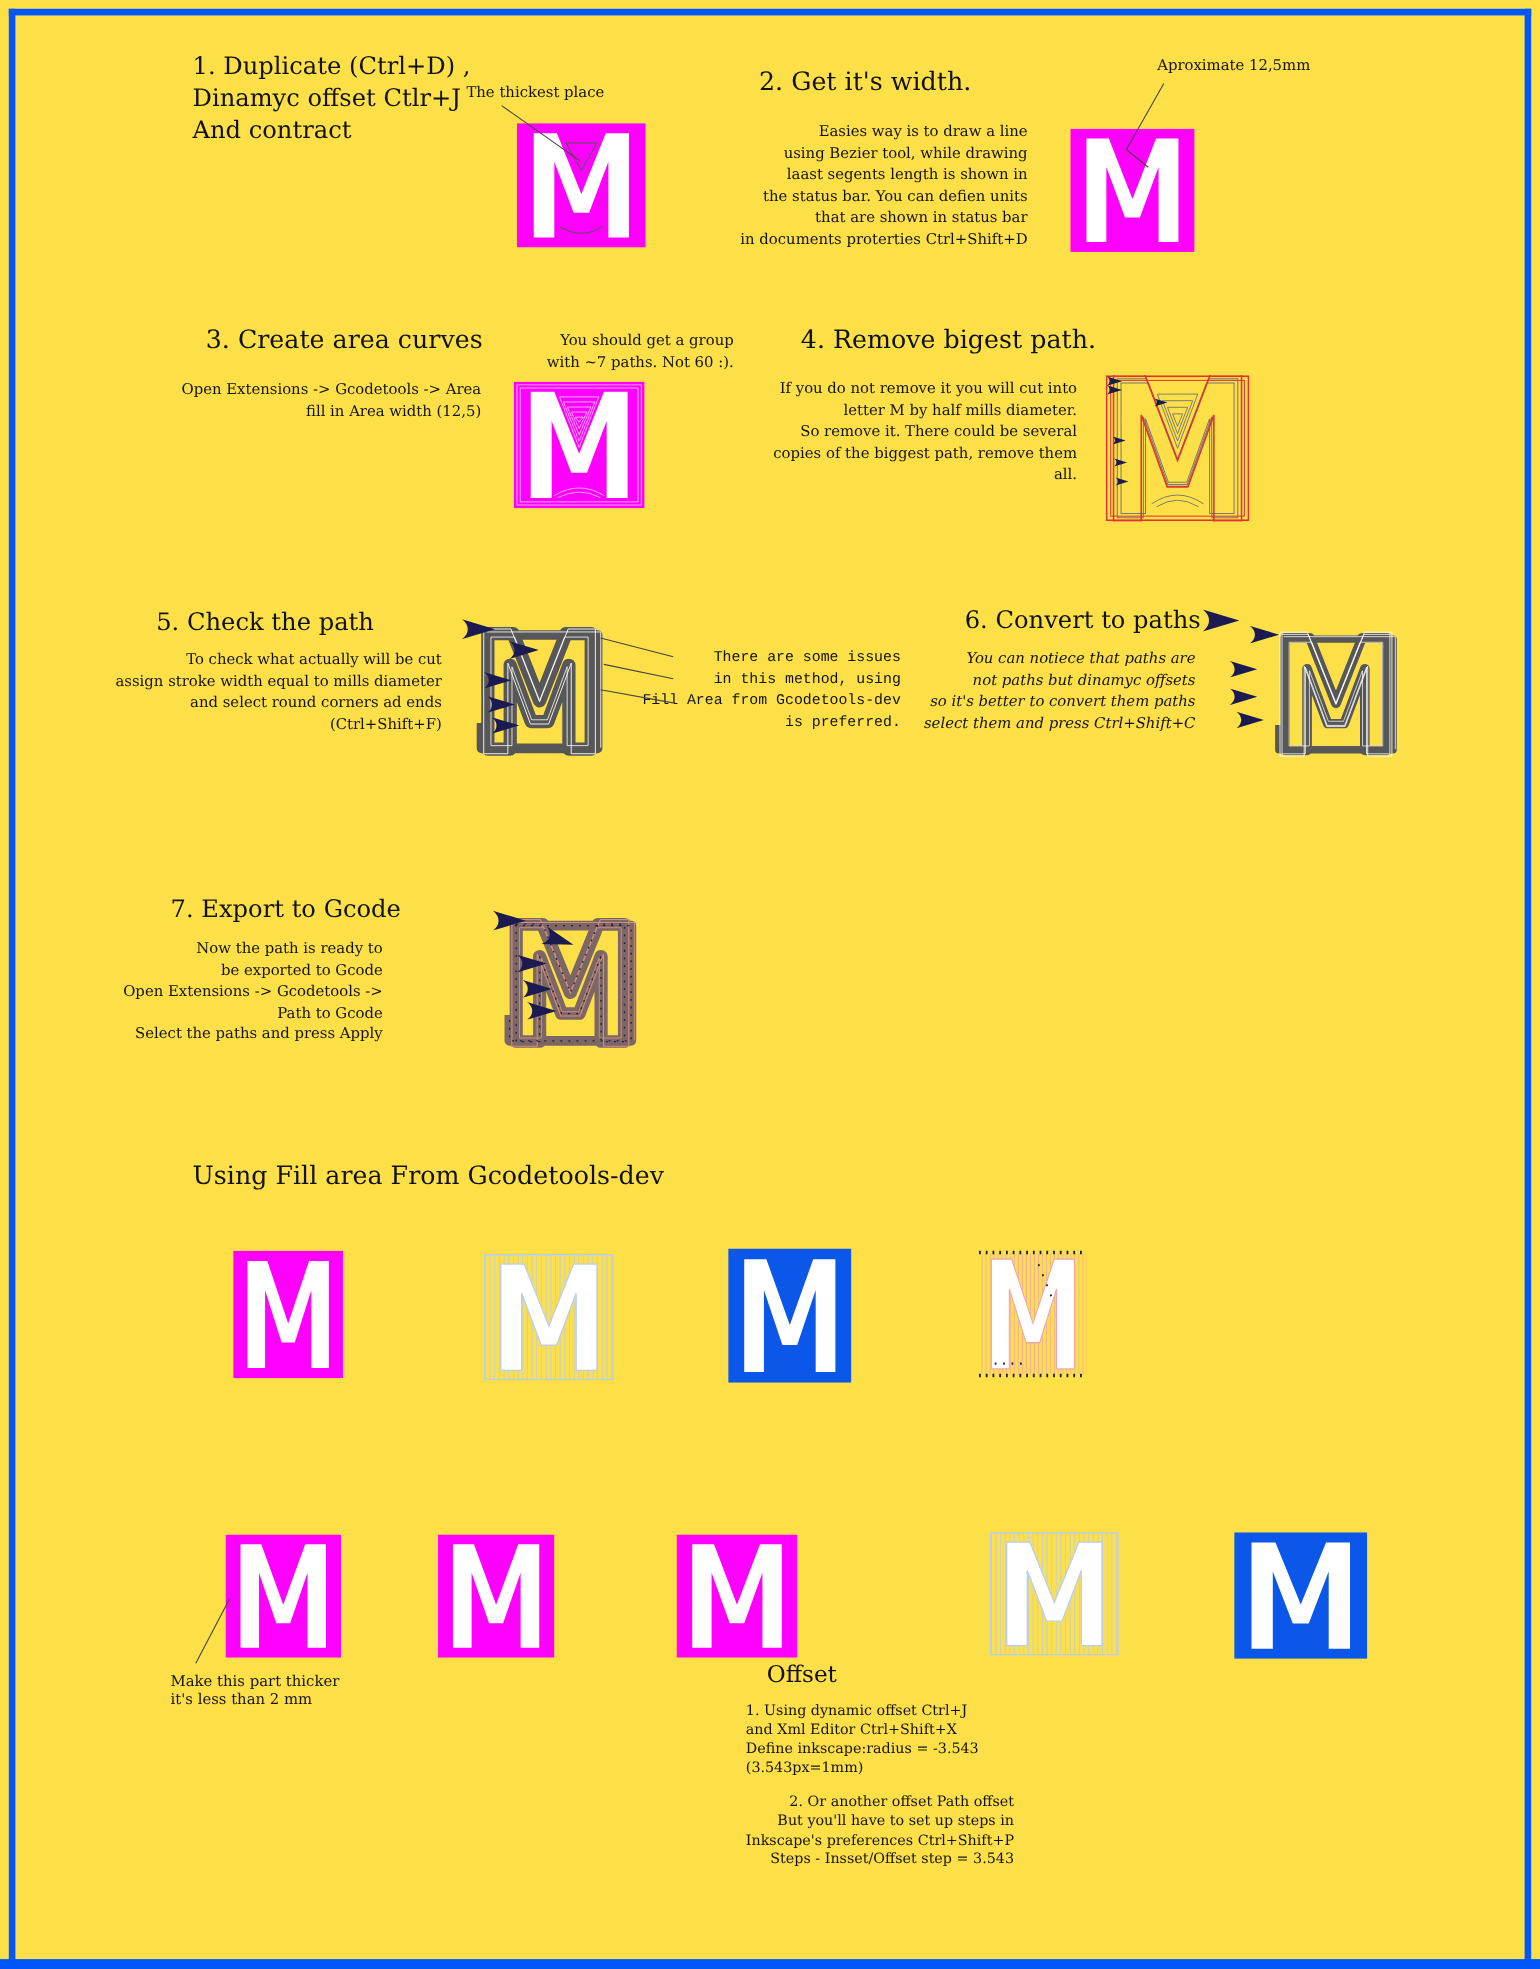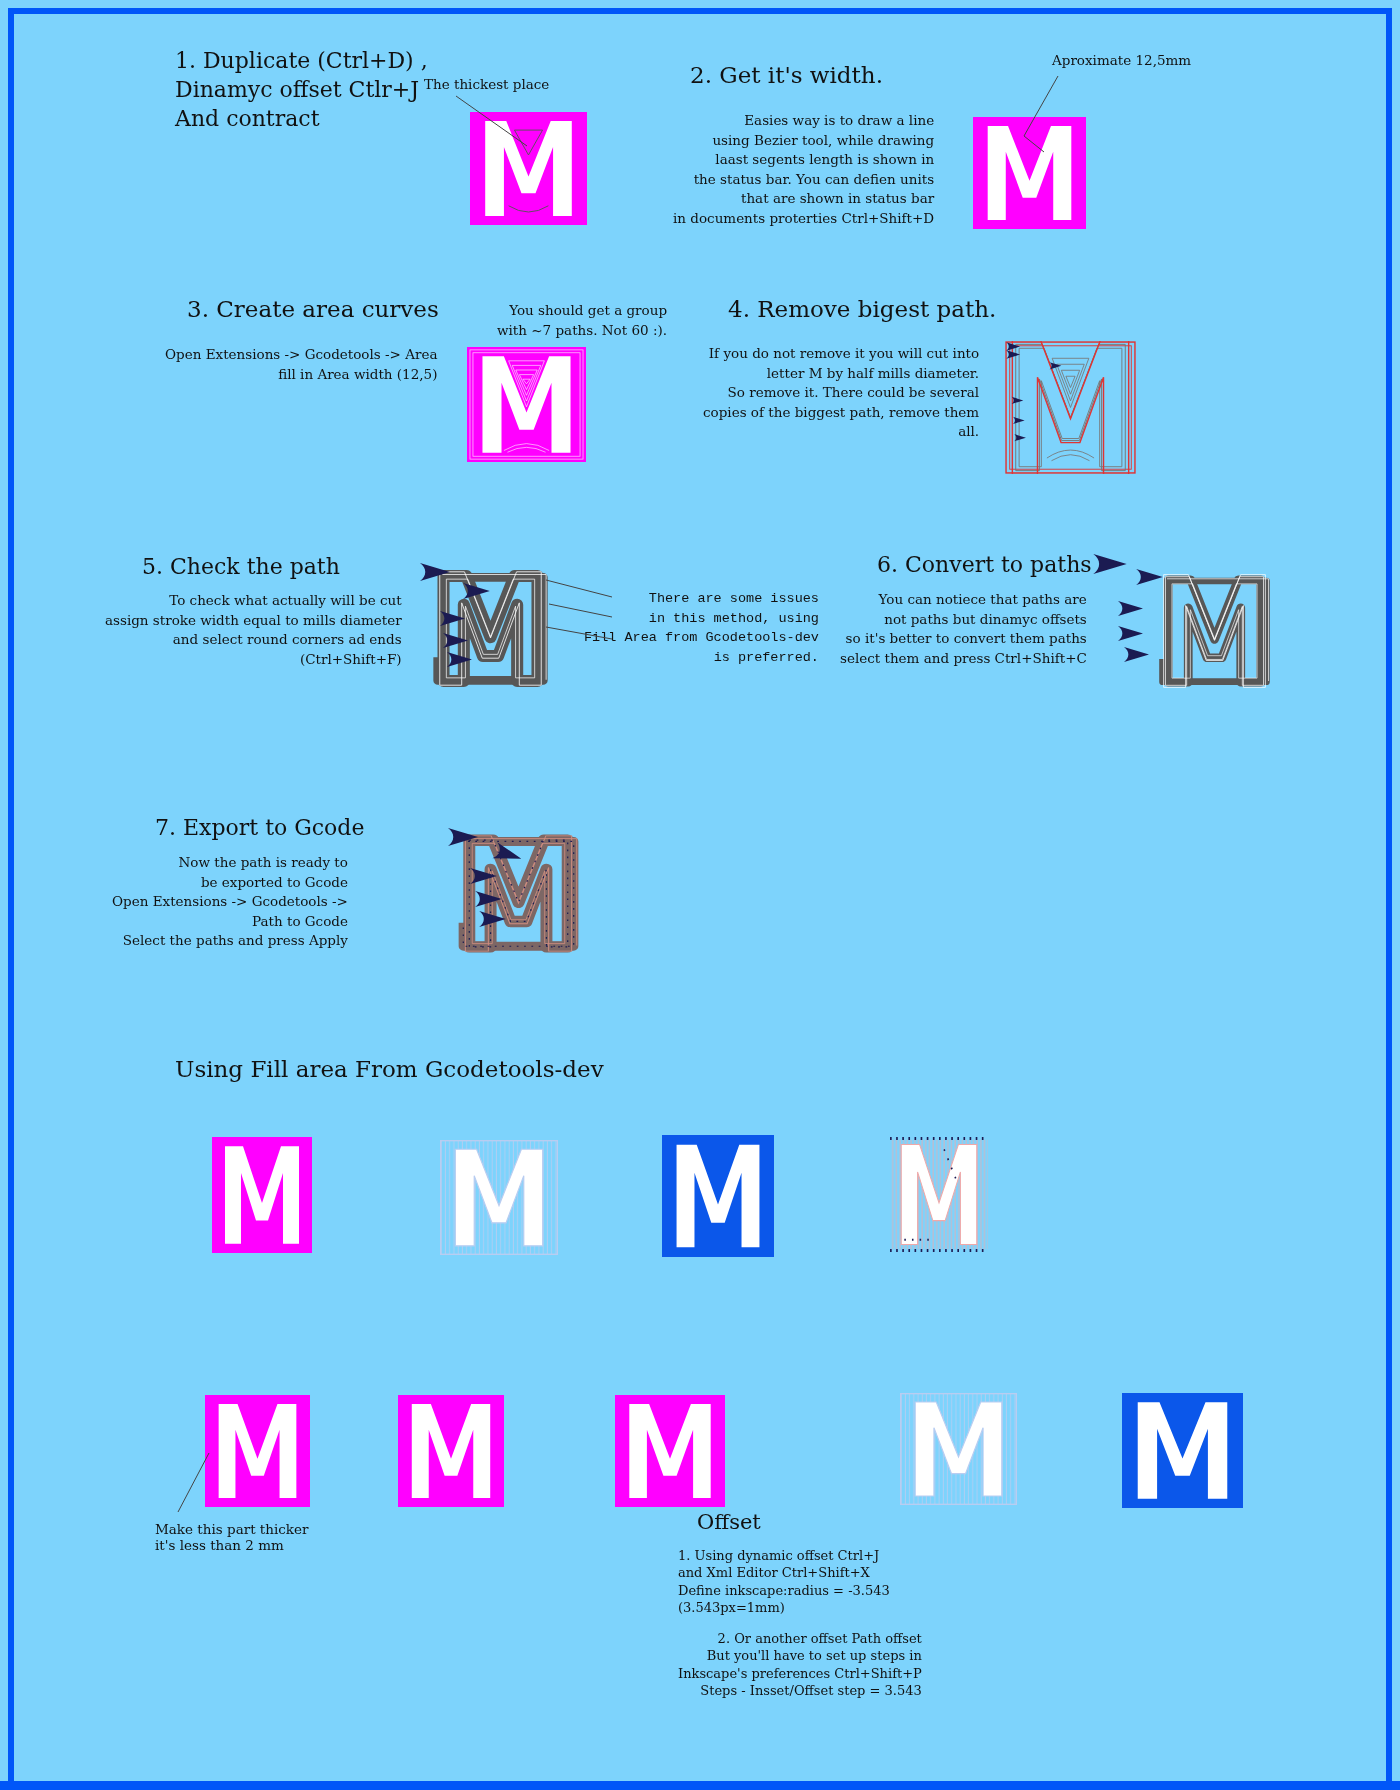--- a/index.html
+++ b/index.html
@@ -1,16 +1,16 @@
 <!DOCTYPE html>
 <html><head>
 <meta charset="utf-8">
 <style>
   html,body{margin:0;padding:0;background:#ffffff;}
-  #canvas{position:relative;width:1400px;height:1790px;background:#7dd3fc;
+  #canvas{position:relative;width:1400px;height:1790px;background:#fde047;
           font-family:"DejaVu Serif", "Liberation Serif", serif;color:#111;overflow:hidden;}
   .abs{position:absolute;}
   .title{font-size:22px;line-height:1.32;white-space:pre-line;}
   .heading{font-size:23px;white-space:pre-line;}
   .body{font-size:13.5px;line-height:1.45;white-space:pre-line;text-align:right;}
   .bodysm{font-size:13px;line-height:1.33;white-space:pre-line;}
   .callout{font-size:13.5px;white-space:pre-line;}
   .frame{position:absolute;left:8px;top:8px;right:8px;bottom:0;
          border:6px solid #0056f8;border-bottom:none;pointer-events:none;}
   .botbar{position:absolute;left:0;top:1781px;width:1400px;height:9px;background:#0056f8;}
@@ -129,21 +129,21 @@
       <use href="#mg" stroke-width="9.5"></use>
     </g>
     <g fill="none" stroke="#ffffff" stroke-width="0.6">
       <use href="#mg" transform="translate(50 50) scale(0.94) translate(-50 -50)"></use>
       <use href="#mg" transform="translate(50 50) scale(1.08) translate(-50 -50)"></use>
       <path d="M12 6.8 H93.8 V91"></path>
     </g>
   </svg>
 
   <div class="abs title" style="left:877px;top:550px;">6. Convert to paths</div>
-  <div class="abs body" style="left:840px;top:590px;">You can notiece that paths are
+  <div class="abs body" style="left:840px;top:590px;font-style:italic;">You can notiece that paths are
 not paths but dinamyc offsets
 so it's better to convert them paths
 select them and press Ctrl+Shift+C</div>
   <svg class="mfig" style="left:1152px;top:570px;" width="125" height="122" viewBox="0 0 100 100" preserveAspectRatio="none">
     <g fill="none" stroke="#575757" stroke-linejoin="round">
       <path d="M12 9 H91.5 V91.5 H8.5 V73" stroke-width="5.5"></path>
       <use href="#mg" stroke-width="7"></use>
     </g>
     <g fill="none" stroke="#ffffff" stroke-width="0.55">
       <use href="#mg" transform="translate(50 50) scale(0.92) translate(-50 -50)"></use>

